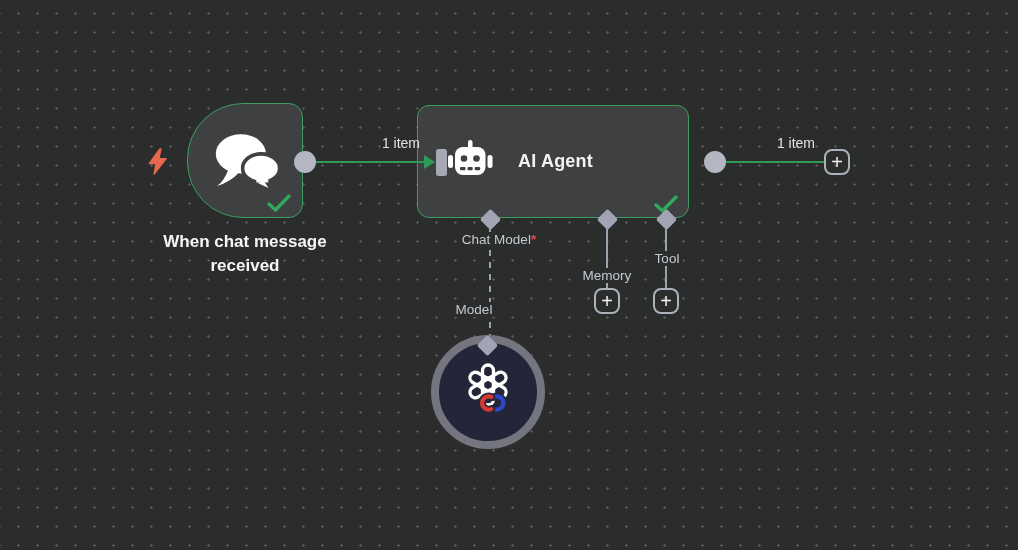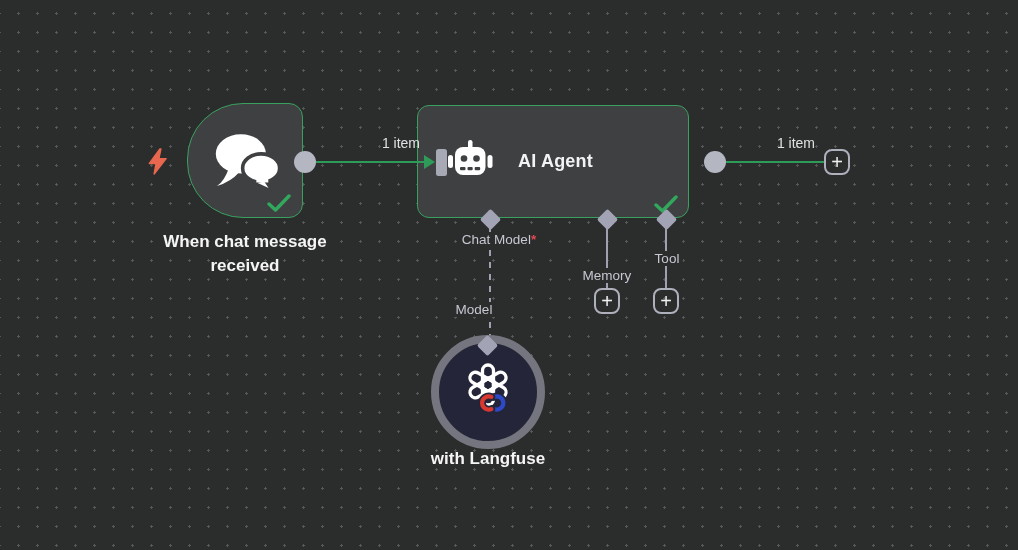--- a/index.html
+++ b/index.html
@@ -128,16 +128,15 @@
       <rect x="-5.5" y="-20" width="11" height="27" rx="5.5" transform="rotate(300)"></rect>
     </g>
   </svg>
   <svg class="abs" style="left:477px;top:392px;z-index:4;" width="32" height="22" viewBox="0 0 28 20">
     <path d="M15 4.5 A6 6 0 1 1 15 15.5" fill="none" stroke="#242538" stroke-width="7" stroke-linecap="round"></path>
     <path d="M15 4.5 A6 6 0 1 1 15 15.5" fill="none" stroke="#2e49c8" stroke-width="3.8" stroke-linecap="round"></path>
     <path d="M12.5 4.5 A6 6 0 1 0 12.5 15.5" fill="none" stroke="#242538" stroke-width="7" stroke-linecap="round"></path>
     <path d="M12.5 4.5 A6 6 0 1 0 12.5 15.5" fill="none" stroke="#d8382f" stroke-width="3.8" stroke-linecap="round"></path>
   </svg>
   <div class="node-title" style="left:368px;top:447px;width:240px;">
-    <div>with Langfuse</div>
   </div>
 
 </div>
 
 </body></html>

